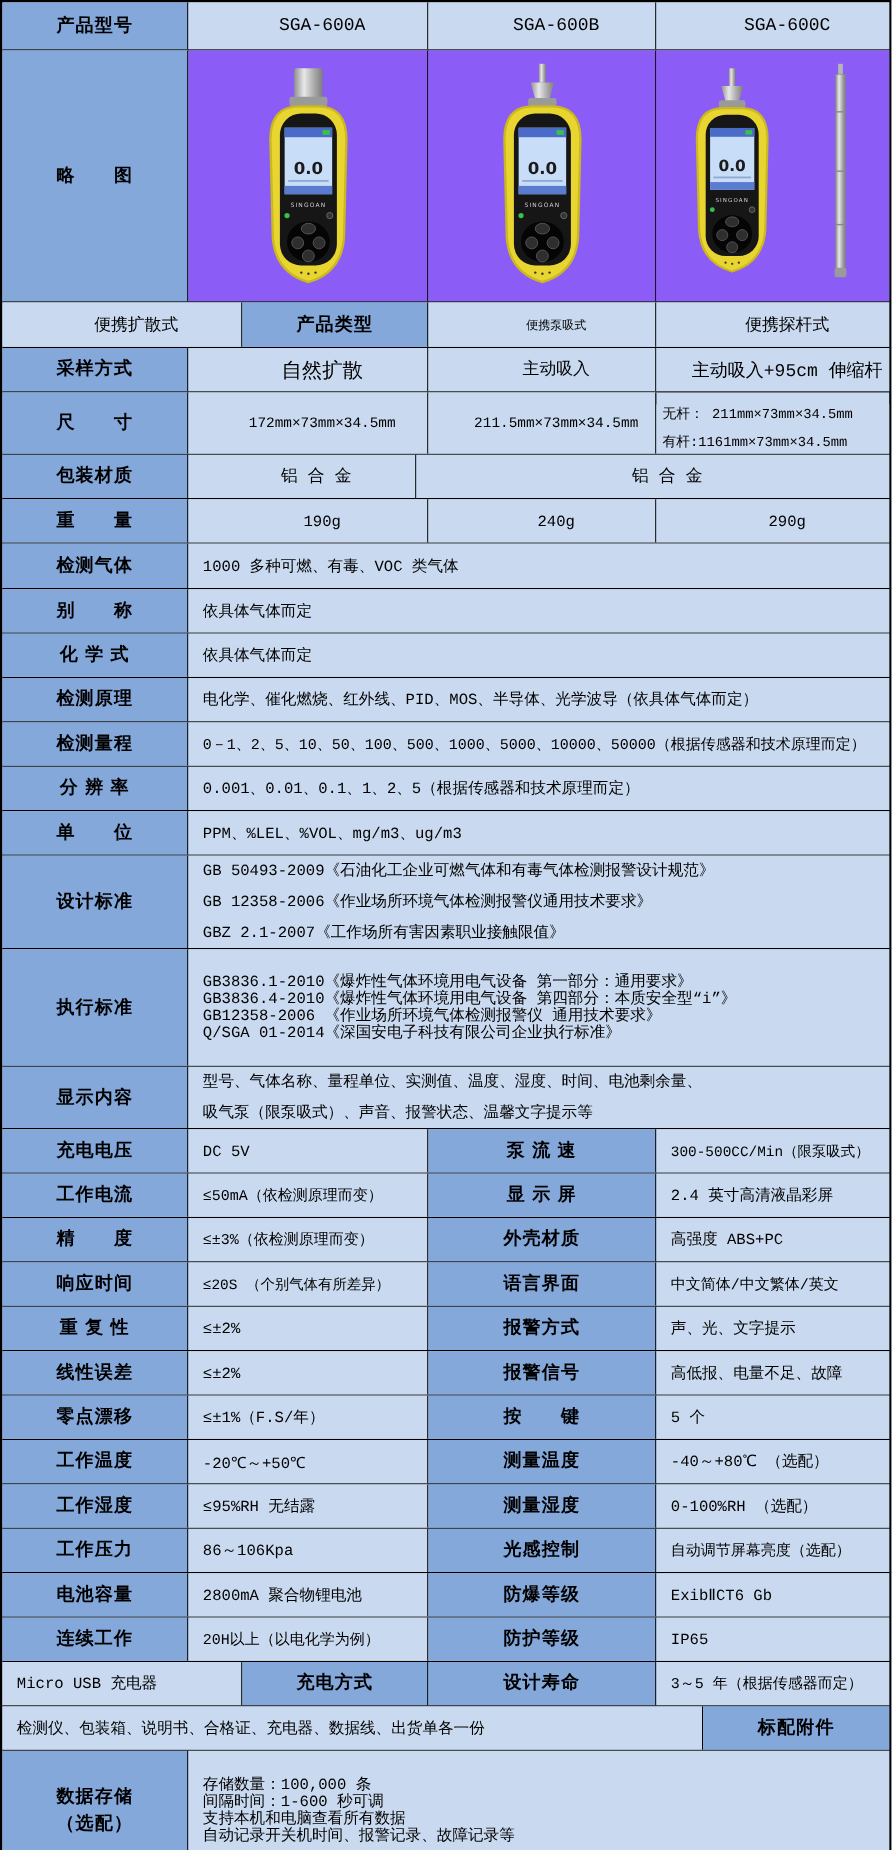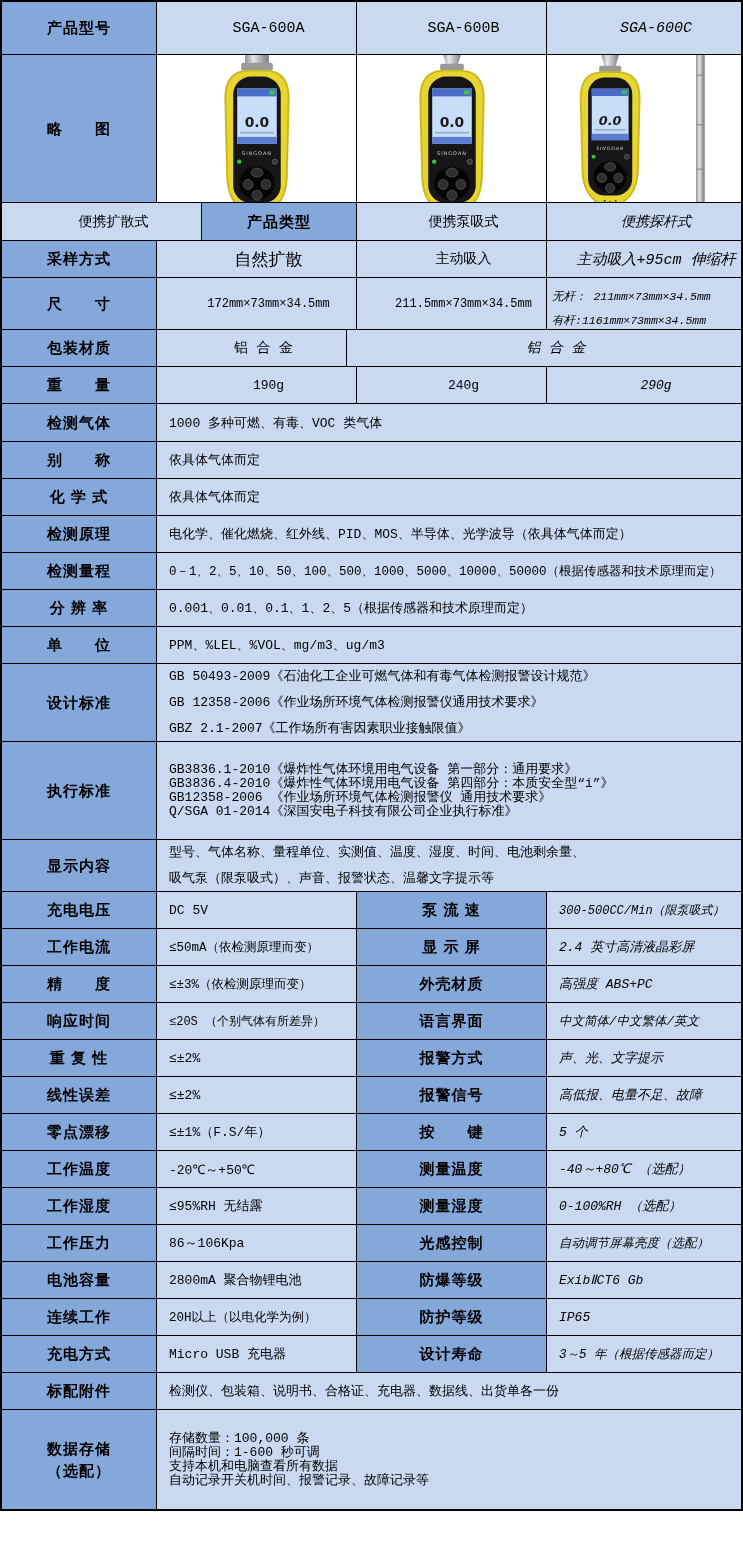--- a/index.html
+++ b/index.html
@@ -6,33 +6,33 @@
   body { background:#fff; font-family:"Liberation Sans", sans-serif; }
   .tbl { width:743px; border:2px solid #000; background:#c9d9ef; }
   .row { display:flex; border-bottom:1px solid #000; }
   .row:last-child { border-bottom:none; }
   .cell { border-right:1px solid #000; display:flex; align-items:center; justify-content:center;
           overflow:hidden; color:#000; }
   .cell:last-child { border-right:none; }
   .c1 { width:155px; flex:0 0 155px; }
   .c2 { width:200px; flex:0 0 200px; }
   .c3 { width:190px; flex:0 0 190px; }
-  .c4 { flex:1 1 auto;font-style:italic; }
+  .c4 { flex:1 1 auto; }
   .cspan { flex:1 1 auto; }
   .label { background:#85a8db; font-weight:bold; font-size:15px; letter-spacing:1px;
            text-align:center; white-space:pre-line; line-height:22px; }
   .value { background:#c9d9ef; font-family:"Liberation Mono","DejaVu Sans Mono",monospace;
            font-size:13px; text-align:center;padding-left:24px; }
   .left  { justify-content:flex-start; text-align:left; padding-left:12px; padding-right:7px; }
   .multiline { white-space:pre-line; }
   .lh26 { line-height:26px; }
   .lh24 { line-height:14px; }
   .dimsC { font-size:11.5px; line-height:24px; padding-left:5px; padding-right:0;margin-top:10px; }
-  .img-cell { background:#ffffff; }
-  .h40{height:53px} .h195{height:148px} .h38{height:38px} .h37{height:37px}
+  .img-cell { background:#8b5cf6; }
+  .h40{height:40px} .h195{height:210px} .h38{height:38px} .h37{height:37px}
   .h52{height:52px} .h78{height:78px} .h98{height:98px} .h99{height:99px}
   svg text { font-family:"DejaVu Sans", sans-serif; }
 </style>
 </head>
 <body>
 
 <div class="tbl">
 
   <div class="row h40">
     <div class="cell c1 label">产品型号</div>
@@ -150,21 +150,21 @@
         <rect x="137" y="40" width="8" height="1.2" fill="#8a8a8a"></rect>
           <rect x="137" y="90" width="8" height="1.2" fill="#8a8a8a"></rect>
         <rect x="137" y="135" width="8" height="1.2" fill="#8a8a8a"></rect>
       </svg>
     </div>
   </div>
 
   <div class="row h38">
     <div class="cell c2 value" style="font-size:14px">便携扩散式</div>
     <div class="cell c1 label">产品类型</div>
-    <div class="cell c3 value" style="font-size:14px">便携泵吸式</div>
+    <div class="cell c3 value" style="font-size:10px">便携泵吸式</div>
     <div class="cell c4 value" style="font-size:14px">便携探杆式</div>
   </div>
   <div class="row h37">
     <div class="cell c1 label">采样方式</div>
     <div class="cell c2 value" style="font-size:17px">自然扩散</div>
     <div class="cell c3 value" style="font-size:14px">主动吸入</div>
     <div class="cell c4 value" style="font-size:15px">主动吸入+95cm 伸缩杆</div>
   </div>
   <div class="row h52">
     <div class="cell c1 label">尺　　寸</div>
@@ -298,29 +298,29 @@
     <div class="cell c3 label">防爆等级</div>
     <div class="cell c4 value left">ExibⅡCT6 Gb</div>
   </div>
   <div class="row h37">
     <div class="cell c1 label">连续工作</div>
     <div class="cell c2 value left" style="font-size:12.5px">20H以上（以电化学为例）</div>
     <div class="cell c3 label">防护等级</div>
     <div class="cell c4 value left">IP65</div>
   </div>
   <div class="row h37">
+    <div class="cell c2 value left">Micro USB 充电器</div>
     <div class="cell c1 label">充电方式</div>
-    <div class="cell c2 value left">Micro USB 充电器</div>
     <div class="cell c3 label">设计寿命</div>
     <div class="cell c4 value left" style="font-size:12.5px">3～5 年（根据传感器而定）</div>
   </div>
 
   <div class="row h37">
+    <div class="cell cspan value left">检测仪、包装箱、说明书、合格证、充电器、数据线、出货单各一份</div>
     <div class="cell c1 label">标配附件</div>
-    <div class="cell cspan value left">检测仪、包装箱、说明书、合格证、充电器、数据线、出货单各一份</div>
   </div>
   <div class="row h99">
     <div class="cell c1 label multiline">数据存储
 （选配）</div>
     <div class="cell cspan value left multiline lh24">存储数量：100,000 条
 间隔时间：1-600 秒可调
 支持本机和电脑查看所有数据
 自动记录开关机时间、报警记录、故障记录等</div>
   </div>
 

